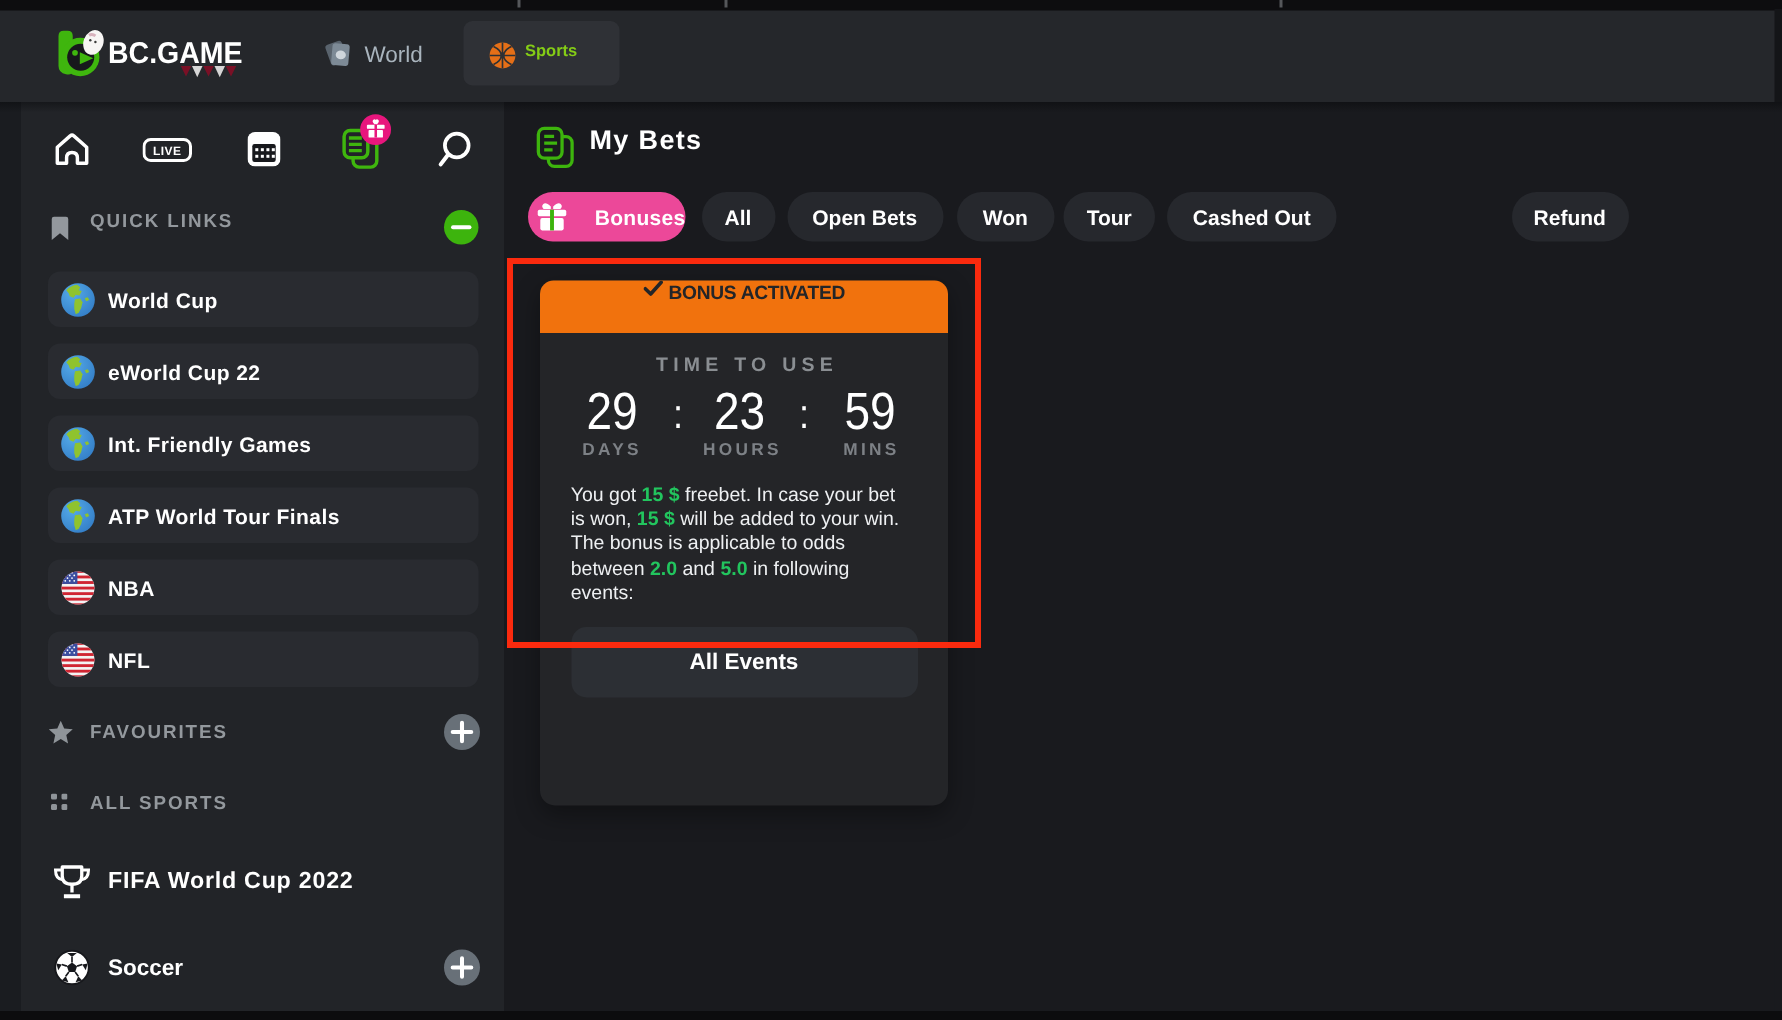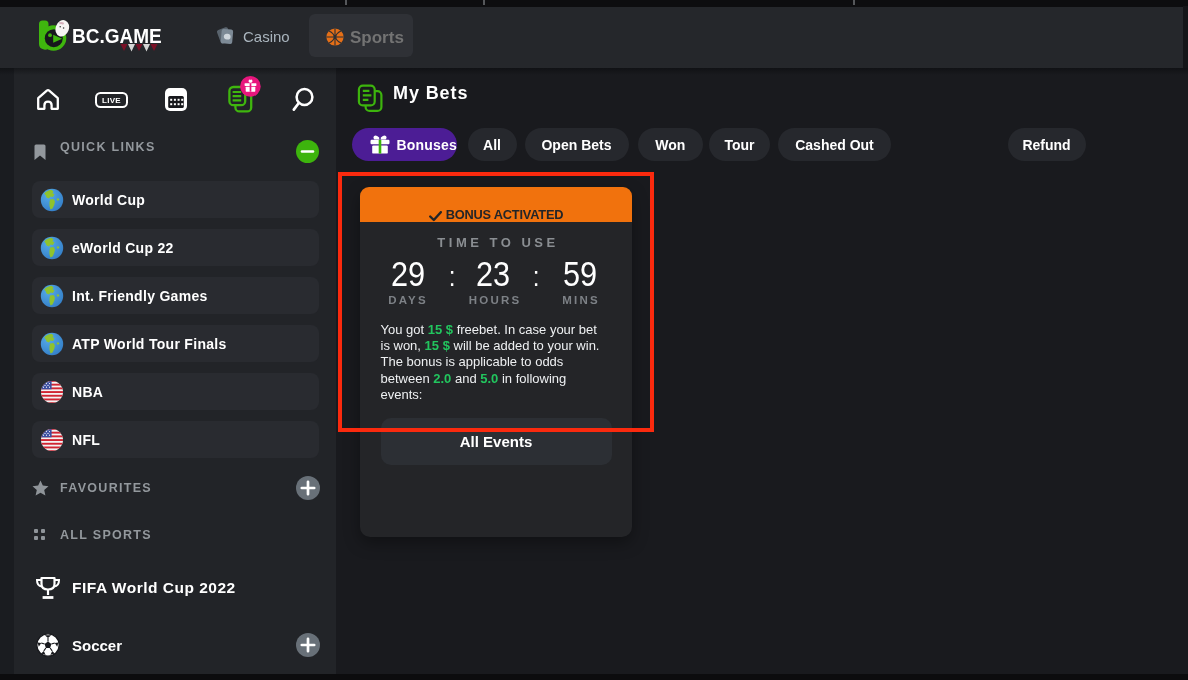--- a/index.html
+++ b/index.html
@@ -9,39 +9,39 @@
 
 #topstrip{position:absolute;left:0;top:0;width:1188px;height:6.5px;background:#0d0d0f}
 #botstrip{position:absolute;left:0;top:674px;width:1188px;height:6px;background:#0c0c0e}
 .tick{position:absolute;top:0;width:1.5px;height:5px;background:#55575a}
 
 #header{position:absolute;left:0;top:6px;width:1188px;height:62px;background:#25272b}
 #rightedge{position:absolute;left:1183px;top:6px;width:5px;height:62px;background:#141518}
 #logotext{position:absolute;left:72px;top:25px;font-size:20px;font-weight:bold;color:#fff;letter-spacing:0px;transform:scaleX(0.95);transform-origin:left}
 #casinotext{position:absolute;left:243px;top:28px;font-size:15px;color:#a9b4bd}
 #sportsbox{position:absolute;left:309px;top:14px;width:104px;height:43px;background:#2f3136;border-radius:6px}
-#sportstext{position:absolute;left:350px;top:28px;font-size:17px;font-weight:bold;color:#737373}
+#sportstext{position:absolute;left:350px;top:28px;font-size:11px;font-weight:bold;color:#84cc16}
 
 #leftcol{position:absolute;left:0;top:68px;width:14px;height:606px;background:#1a1c20}
 #sidebar{position:absolute;left:14px;top:68px;width:322px;height:606px;background:#222428}
 
 .sechead{position:absolute;font-size:12.5px;font-weight:bold;color:#93989d;letter-spacing:1.3px}
 
 .sitem{position:absolute;left:32px;width:287px;height:37px;background:#292b30;border-radius:8px}
 .sitem .txt{position:absolute;left:40px;top:50%;transform:translateY(-50%);font-size:14px;font-weight:bold;color:#fff;letter-spacing:0.3px;white-space:nowrap}
 .sitem .ic{position:absolute;left:8px;top:50%;transform:translateY(-50%);width:24px;height:24px}
 .circlebtn{position:absolute;width:23px;height:23px;border-radius:50%}
 .plusbtn{position:absolute;width:24px;height:24px;border-radius:50%;background:#687078}
 
 #main{position:absolute;left:336px;top:68px;width:847px;height:606px;background:#191a1e}
 #mybets{position:absolute;left:393px;top:83px;font-size:18px;font-weight:bold;color:#fff;letter-spacing:0.9px}
 .chip{position:absolute;top:128px;height:33px;border-radius:16.5px;background:#26282d;color:#fff;font-size:14px;font-weight:bold;display:flex;align-items:center;justify-content:center}
 
 #card{position:absolute;left:360px;top:187px;width:272px;height:350px;background:#242528;border-radius:10px;box-shadow:0 6px 16px rgba(0,0,0,.35)}
-#obar{position:absolute;left:0;top:0;width:272px;height:35px;background:#f1720d;border-radius:9px 9px 0 0;display:flex;align-items:flex-end;justify-content:center;color:#232528;font-size:12.8px;font-weight:bold;letter-spacing:-0.2px}
+#obar{position:absolute;left:0;top:0;width:272px;height:35px;background:#f1720d;border-radius:9px 9px 0 0;display:flex;align-items:flex-start;justify-content:center;color:#232528;font-size:12.8px;font-weight:bold;letter-spacing:-0.2px}
 #ttu{position:absolute;left:2px;top:48px;width:272px;text-align:center;font-size:13px;font-weight:bold;color:#8a8e92;letter-spacing:3.5px}
 .cd{position:absolute;top:70px;font-size:33px;line-height:33px;font-weight:400;color:#fff;transform:translateX(-50%) scale(0.93,1.06)}
 .cdl{position:absolute;top:107px;font-size:11.5px;font-weight:bold;color:#7d8186;letter-spacing:2.2px;transform:translateX(-50%)}
 #ptext{position:absolute;left:20.5px;top:135px;width:252px;font-size:13px;line-height:16.2px;color:#eef0f2}
 #ptext b{color:#22c55e;font-weight:bold}
 #allev{position:absolute;left:20.5px;top:231px;width:231px;height:47px;background:#2c2f34;border-radius:10px;display:flex;align-items:center;justify-content:center;font-size:15px;font-weight:bold;color:#fff}
 #redbox{position:absolute;left:338px;top:172px;width:316px;height:260px;border:4px solid #fb2a0e;z-index:50}
 </style>
 </head>
 <body>
@@ -71,21 +71,21 @@
     <path d="M15.5 0 L22.5 0 L19 7 Z" fill="#7a1026"></path>
     <path d="M23 0 L30 0 L26.5 7.5 Z" fill="#d6d6d6"></path>
     <path d="M30.5 0 L37.5 0 L34 7 Z" fill="#7a1026"></path>
   </svg>
 
   <svg class="abs" style="left:216px;top:26px" width="19" height="19" viewBox="0 0 19 19">
     <rect x="2.5" y="2.2" width="11.5" height="14.5" rx="2" fill="#59636d" transform="rotate(-20 8.2 9.4)"></rect>
     <rect x="5.2" y="3.2" width="11.5" height="14.5" rx="2" fill="#7d8a96" transform="rotate(5 11 10.4)"></rect>
     <ellipse cx="11.2" cy="10.6" rx="3.4" ry="2.9" fill="#cfd6dc" transform="rotate(5 11.2 10.6)"></ellipse>
   </svg>
-  <div id="casinotext">Casino</div>
+  <div id="casinotext">World</div>
 
   <div id="sportsbox"></div>
   <svg class="abs" style="left:325.5px;top:28px" width="18" height="18" viewBox="0 0 18 18">
     <circle cx="9" cy="9" r="8.6" fill="#e56f17"></circle>
     <path d="M9 0.4 v17.2 M0.4 9 h17.2 M3 3 q5.2 2.4 5.2 6 q0 3.6 -5.2 6 M15 3 q-5.2 2.4 -5.2 6 q0 3.6 5.2 6" stroke="#2d3034" stroke-width="1.1" fill="none"></path>
   </svg>
   <div id="sportstext">Sports</div>
 
   <div id="leftcol"></div>
   <div id="sidebar"></div>
@@ -320,21 +320,21 @@
     </svg>
 
   <div id="main"></div>
   <svg class="abs" style="left:357px;top:84px" width="27" height="30" viewBox="0 0 27 30">
     <rect x="8.6" y="7.1" width="15.8" height="19.8" rx="4" fill="none" stroke="#3db40d" stroke-width="2.2"></rect>
     <rect x="1.9" y="1.6" width="15.8" height="19.8" rx="4" fill="#191a1e" stroke="#3db40d" stroke-width="2.2"></rect>
     <path d="M5.8 6.9 h6.6 M5.8 11.4 h8.6 M5.8 15.9 h5.6" stroke="#3db40d" stroke-width="2.1"></path>
   </svg>
   <div id="mybets">My Bets</div>
 
-  <div class="chip" style="left:352px;width:105px;background:#4c1d95;justify-content:flex-end;padding-left:6px">
+  <div class="chip" style="left:352px;width:105px;background:#ec4899;justify-content:space-between;padding-left:6px">
     <svg width="20" height="19" viewBox="0 0 20 19" style="margin-right:6px">
       <g fill="#fff">
         <rect x="0.5" y="4.8" width="19" height="4.4" rx="1.2"></rect>
         <rect x="2.2" y="10.4" width="15.6" height="8.2" rx="1.2"></rect>
         <rect x="8.7" y="4.8" width="2.6" height="13.8" fill="#3cb40c"></rect>
         <path d="M9.2 4.4 L4.4 4.4 Q2.6 2.6 4.2 1 Q5.8 -0.6 9.2 2.6 Z"></path>
         <path d="M10.8 4.4 L15.6 4.4 Q17.4 2.6 15.8 1 Q14.2 -0.6 10.8 2.6 Z"></path>
       </g>
     </svg>
     <span style="letter-spacing:0.2px">Bonuses</span>

